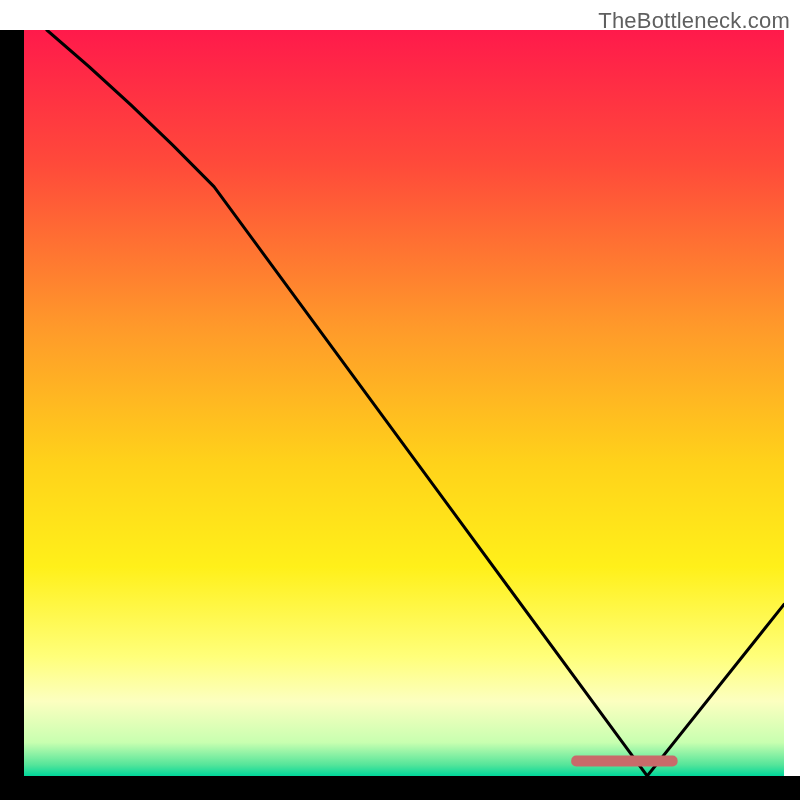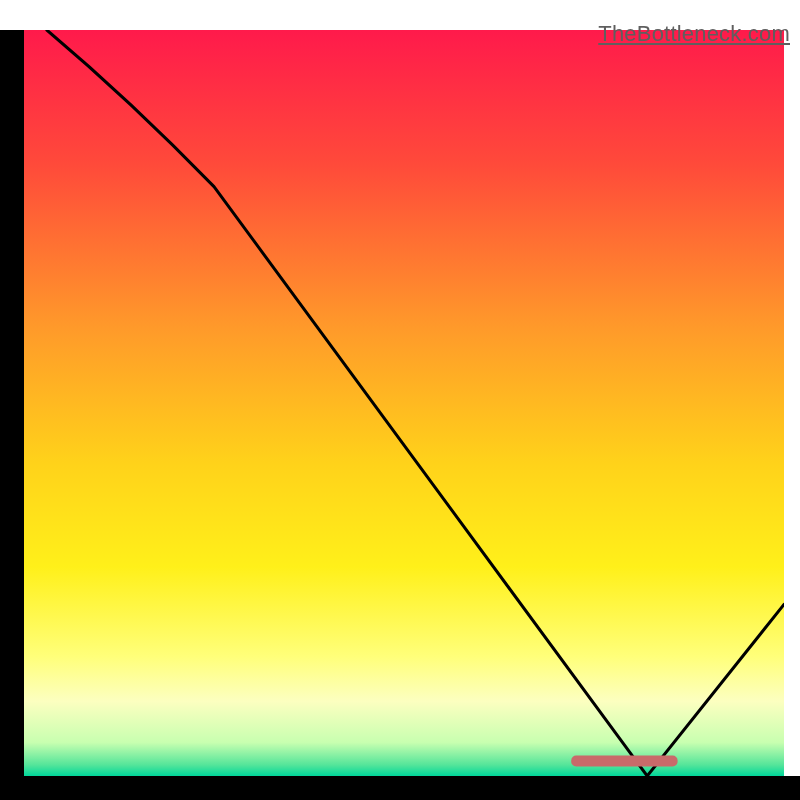--- a/index.html
+++ b/index.html
@@ -11,27 +11,26 @@
     background: #fff;
     font-family: Arial, Helvetica, sans-serif;
   }
   .stage {
     position: relative;
     width: 800px;
     height: 800px;
   }
   .attribution {
     position: absolute;
-    top: 21px;
+    top: 8px;
     right: 10px;
     font-size: 22px;
     color: #5f5f5f;
     font-weight: 400;
     letter-spacing: 0.2px;
-    text-decoration: underline;
   }
   svg {
     position: absolute;
     top: 0;
     left: 0;
   }
 </style>
 </head>
 <body>
 

